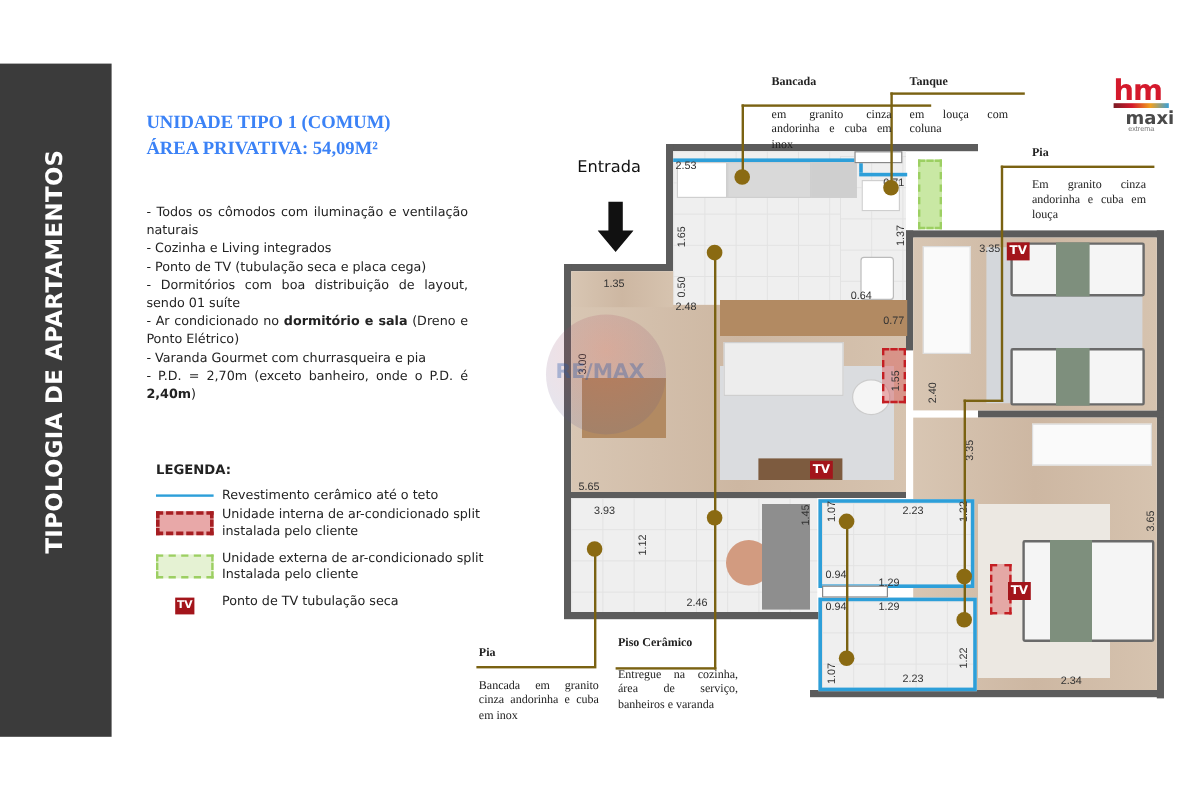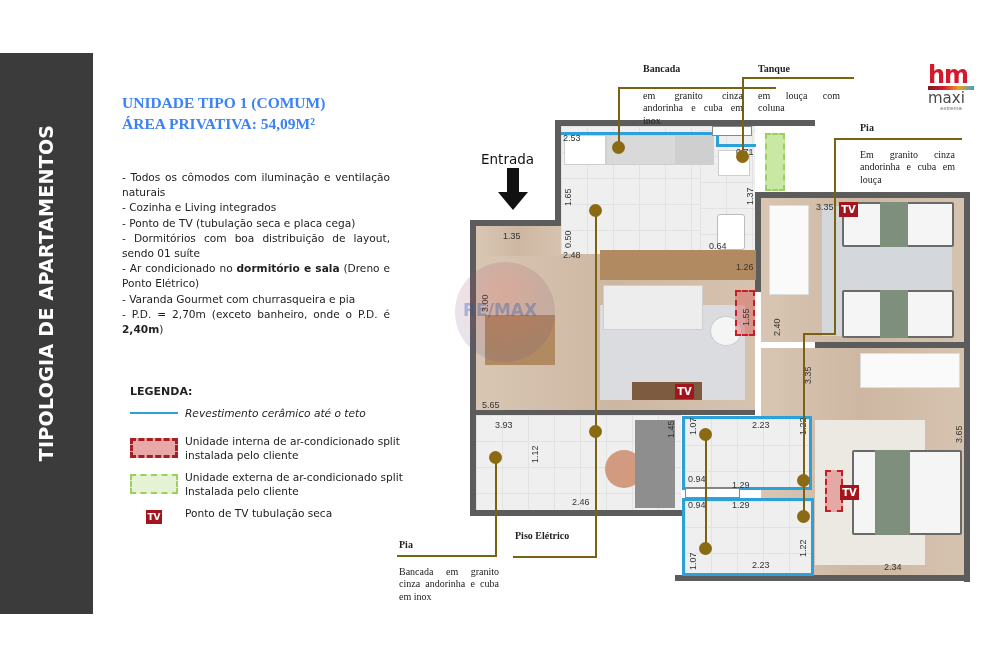--- a/index.html
+++ b/index.html
@@ -50,27 +50,27 @@
 
   
   .leader { position: absolute; background: #7a6212; }
   .callout { position: absolute; font-family: Liberation Serif, serif; font-size: 10px; line-height: 12.5px; color: #222; }
   .callout .ct { font-weight: bold; font-size: 10px; margin-bottom: 14px; }
   .callout .cd { text-align: justify; }
 
   .logo { position: absolute; left: 928px; top: 65px; width: 50px; }
   .logo .hm { font-family: "DejaVu Sans", sans-serif; font-weight: bold; color: #d4192c; font-size: 24px; line-height: 20px; letter-spacing: -1px; }
   .logo .bar { height: 4px; width: 46px; background: linear-gradient(90deg, #7a1b24, #d4192c, #f0a020, #3aa0d8); margin: 1px 0; }
-  .logo .maxi { font-family: "DejaVu Sans", sans-serif; font-weight: normal; color: #4a4a4a; font-size: 15px; line-height: 14px; }
+  .logo .maxi { font-family: "DejaVu Sans", sans-serif; font-weight: bold; color: #4a4a4a; font-size: 15px; line-height: 14px; margin-left: 10px; }
   .logo .ext { font-size: 6px; color: #777; text-align: center; width: 46px; }
 
   .remax { position: absolute; left: 455px; top: 262px; width: 100px; height: 100px; border-radius: 50%; background: radial-gradient(circle at 50% 30%, rgba(220,60,60,0.18), rgba(40,90,170,0.14)); }
   .remax .rt { position: absolute; top: 38px; left: 8px; font-weight: bold; font-size: 17px; color: rgba(40,90,170,0.35); font-family: "DejaVu Sans", sans-serif; }
 
-  .entrada { position: absolute; left: 481px; top: 151px; font-family: "DejaVu Sans", sans-serif; font-size: 13.5px; color: #111; }
+  .entrada { position: absolute; left: 481px; top: 131px; font-family: "DejaVu Sans", sans-serif; font-size: 13.5px; color: #111; }
   .arrow-down { position: absolute; left: 498px; top: 168px; width: 30px; height: 42px; }
 </style>
 </head>
 <body>
 
 <div class="side-band">
   <div class="vtitle">TIPOLOGIA DE APARTAMENTOS</div>
 </div>
 
 <div class="info">
@@ -82,21 +82,21 @@
     <li><span>- Ponto de TV (tubulação seca e placa cega)</span></li>
     <li><span>- Dormitórios com boa distribuição de layout, sendo 01 suíte</span></li>
     <li><span>- Ar condicionado no </span><b>dormitório e sala</b><span> (Dreno e Ponto Elétrico)</span></li>
     <li><span>- Varanda Gourmet com churrasqueira e pia</span></li>
     <li><span>- P.D. = 2,70m (exceto banheiro, onde o P.D. é </span><b>2,40m</b><span>)</span></li>
   </ul>
 </div>
 
 <div class="legend">
   <div class="ltitle">LEGENDA:</div>
-  <div class="row" style="height:16px;margin-bottom:12px;font-style:italic;">
+  <div class="row" style="height:16px;margin-bottom:0;">
     <div class="sw sw-line"></div>
     <div class="txt">Revestimento cerâmico até o teto</div>
   </div>
   <div class="row">
     <div class="sw sw-red"></div>
     <div class="txt">Unidade interna de ar-condicionado split instalada pelo cliente</div>
   </div>
   <div class="row">
     <div class="sw sw-green"></div>
     <div class="txt">Unidade externa de ar-condicionado split Instalada pelo cliente</div>
@@ -184,21 +184,21 @@
   <div class="tvbadge" style="left:205px;top:264px;">TV</div>
   <div class="tvbadge" style="left:370px;top:365px;">TV</div>
 
   <div class="dim" style="left:93px;top:13px;">2.53</div>
   <div class="dim v" style="left:93px;top:86px;">1.65</div>
   <div class="dim v" style="left:93px;top:128px;">0.50</div>
   <div class="dim" style="left:93px;top:130px;">2.48</div>
   <div class="dim" style="left:266px;top:27px;">0.71</div>
   <div class="dim v" style="left:275px;top:85px;">1.37</div>
   <div class="dim" style="left:239px;top:121px;">0.64</div>
-  <div class="dim" style="left:266px;top:142px;">1.26</div>
+  <div class="dim" style="left:266px;top:142px;">0.77</div>
   <div class="dim" style="left:33px;top:111px;">1.35</div>
   <div class="dim v" style="left:10px;top:192px;">3.00</div>
   <div class="dim" style="left:12px;top:280px;">5.65</div>
   <div class="dim v" style="left:271px;top:206px;">1.55</div>
   <div class="dim" style="left:346px;top:82px;">3.35</div>
   <div class="dim v" style="left:302px;top:216px;">2.40</div>
   <div class="dim v" style="left:333px;top:264px;">3.35</div>
   <div class="dim" style="left:25px;top:300px;">3.93</div>
   <div class="dim v" style="left:60px;top:343px;">1.12</div>
   <div class="dim" style="left:102px;top:377px;">2.46</div>
@@ -259,21 +259,22 @@
 </div>
 <div class="callout" style="left:860px;top:122px;width:95px;">
   <div class="ct">Pia</div>
   <div class="cd">Em granito cinza andorinha e cuba em louça</div>
 </div>
 <div class="callout" style="left:399px;top:539px;width:100px;">
   <div class="ct">Pia</div>
   <div class="cd">Bancada em granito cinza andorinha e cuba em inox</div>
 </div>
 <div class="callout" style="left:515px;top:530px;width:100px;">
-  <div class="ct">Piso Elétrico</div>
+  <div class="ct">Piso Cerâmico</div>
+  <div class="cd">Entregue na cozinha, área de serviço, banheiros e varanda</div>
 </div>
 
 <div class="logo">
   <div class="hm">hm</div>
   <div class="bar"></div>
   <div class="maxi">maxi</div>
   <div class="ext">extrema</div>
 </div>
 
 </body></html>

